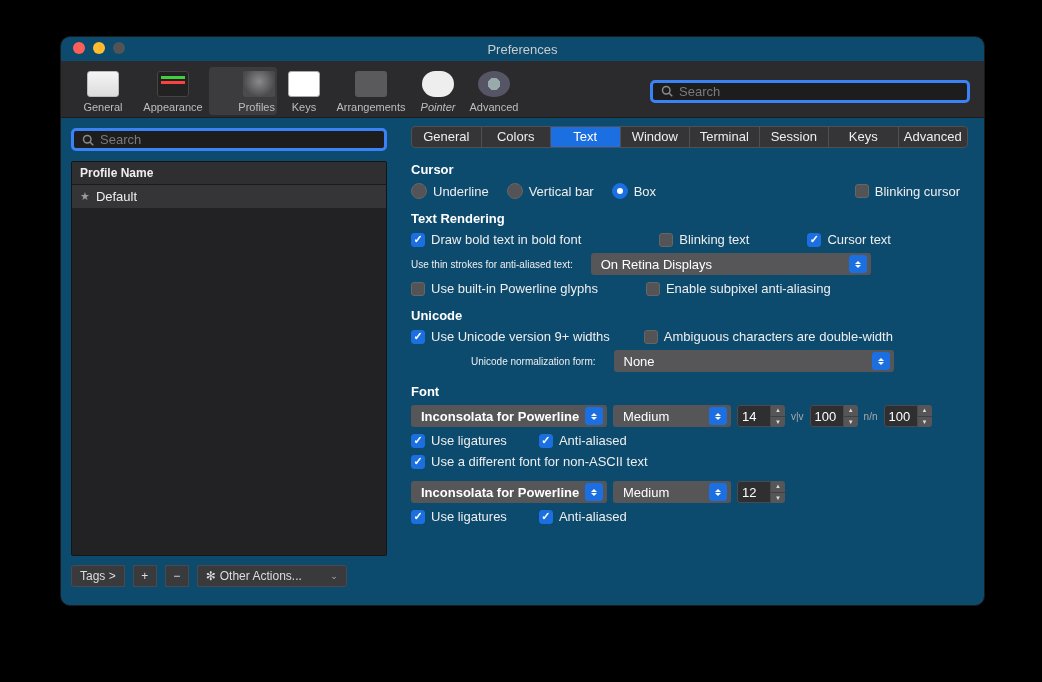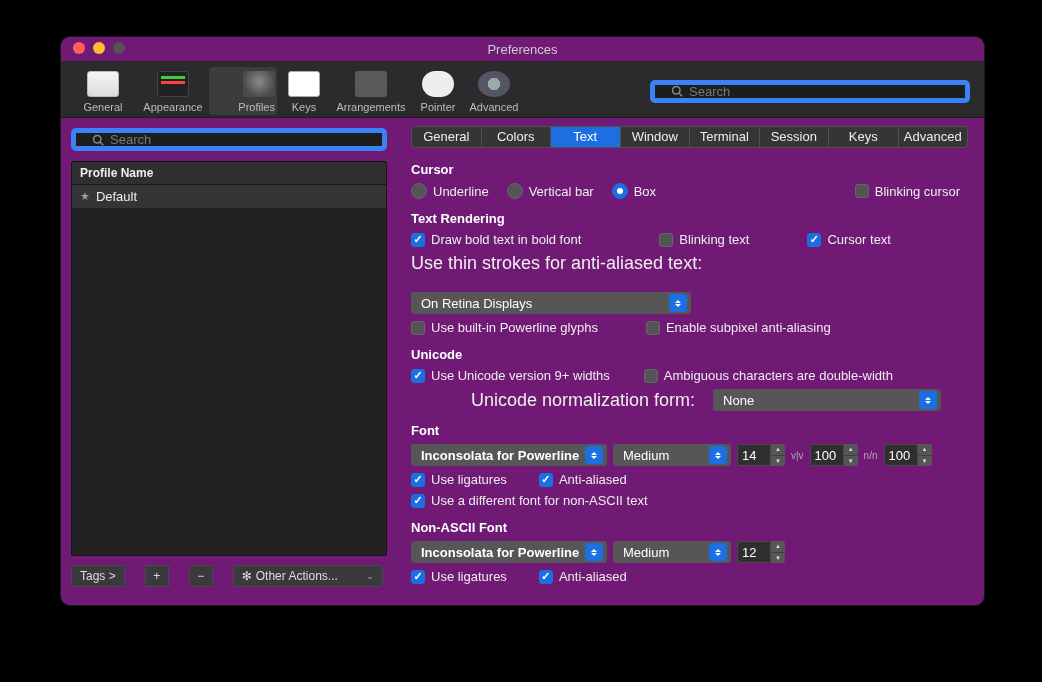--- a/index.html
+++ b/index.html
@@ -1,17 +1,17 @@
 <!DOCTYPE html>
 <html><head>
   <meta charset="utf-8">
   <style>
     * { box-sizing: border-box; margin: 0; padding: 0; }
     body { background: #000; font-family: -apple-system, BlinkMacSystemFont, "Segoe UI", Helvetica, Arial, sans-serif; font-size: 13px; color: #ddd; width: 1042px; height: 682px; overflow: hidden; }
-    .window { position: absolute; left: 60px; top: 36px; width: 925px; height: 570px; background: #701a75; border-radius: 10px; box-shadow: 0 20px 60px rgba(0,0,0,0.6); overflow: hidden; border: 1px solid #1a1a1a; }
+    .window { position: absolute; left: 60px; top: 36px; width: 925px; height: 570px; background: #0c4a6e; border-radius: 10px; box-shadow: 0 20px 60px rgba(0,0,0,0.6); overflow: hidden; border: 1px solid #1a1a1a; }
     .titlebar { height: 24px; position: relative; display: flex; align-items: center; justify-content: center; }
     .traffic { position: absolute; left: 12px; top: 5px; display: flex; gap: 8px; }
     .tlight { width: 12px; height: 12px; border-radius: 50%; }
     .tlight.red { background: #ff5f57; }
     .tlight.yel { background: #febc2e; }
     .tlight.grn { background: #535455; }
     .title { font-size: 13px; color: #ccc; }
     .toolbar { display: flex; align-items: center; padding: 6px 8px 2px; gap: 2px; border-bottom: 1px solid #1d1d1d; background: #2b2b2d; }
     .tbitem { display: flex; flex-direction: column; align-items: center; width: 68px; padding: 4px 2px 2px; border-radius: 4px; cursor: pointer; }
     .tbitem.selected { background: #3c3c3e; align-items: flex-end; }
@@ -20,33 +20,33 @@
     .tbicon.appearance { background: #222; border: 1px solid #444; position:relative;}
     .tbicon.appearance::before { content:""; position:absolute; left:3px; right:3px; top:4px; height:3px; background:#3fcf3f; }
     .tbicon.appearance::after { content:""; position:absolute; left:3px; right:3px; top:9px; height:3px; background:#ff4040; }
     .tbicon.general { background: linear-gradient(180deg,#f5f5f5,#dcdcdc); border:1px solid #bbb; }
     .tbicon.keys { background: #fff; border:1px solid #aaa; }
     .tbicon.arr { background: #5a5a5d; }
     .tbicon.ptr { background: #eee; border-radius: 50%/60%; }
     .tbicon.adv { background: radial-gradient(circle,#9aa 30%,#556 31%); border-radius:50%; }
     .tblabel { font-size: 11px; color: #bdbdbd; text-align: center; white-space: nowrap; }
     .tbsearch { margin-left: auto; margin-right: 6px; width: 320px; }
-    .searchfield { display: flex; align-items: center; background: #1d1d1e; border: 5px solid #3b82f6; border-radius: 5px; padding: 3px 16px; height: 23px; }
+    .searchfield { display: flex; align-items: center; background: #1d1d1e; border: 3px solid #3b82f6; border-radius: 5px; padding: 3px 8px; height: 23px; }
     .searchfield svg { width: 12px; height: 12px; margin-right: 6px; }
     .searchfield input { flex: 1; background: transparent; border: none; color: #bbb; font-size: 13px; outline: none; }
     .searchfield input::placeholder { color: #7a7a7d; }
     .body { display: flex; height: calc(100% - 88px); }
     .sidebar { width: 336px; padding: 10px 10px 10px 10px; display: flex; flex-direction: column; }
     .side-search { margin-bottom: 10px; }
     .profile-table { flex: 1; background: #222224; border: 1px solid #151515; border-radius: 2px; display: flex; flex-direction: column; overflow: hidden; }
     .ptheader { background: #2f2f31; padding: 4px 8px; font-size: 12px; color: #eee; font-weight: 600; border-bottom: 1px solid #1a1a1a; }
     .ptrow { padding: 4px 8px; background: #353537; display: flex; align-items: center; gap: 6px; color: #eee; cursor:pointer;}
     .ptbody { flex: 1; overflow: auto; }
     .star { color: #999; font-size: 11px; }
-    .bottombar { display: flex; align-items: center; gap: 20px; margin-top: 8px; height: 24px; }
+    .bottombar { display: flex; align-items: center; gap: 8px; margin-top: 8px; height: 24px; }
     .bbtn { height: 22px; border: 1px solid #4a4a4c; background: #3a3a3c; color: #ddd; font-size: 12px; display: flex; align-items: center; justify-content: center; padding: 0 8px; cursor: pointer; }
     .bbtn:first-child { border-radius: 3px 0 0 3px; }
     .bbtn.plus,.bbtn.minus { width: 24px; padding: 0; }
     .bbtn.other { flex: 0 0 auto; width: 150px; border-radius: 0 3px 3px 0; justify-content: flex-start; gap:4px; }
     .content { flex: 1; padding: 8px 10px 10px 0; display:flex; flex-direction:column;}
     .tabs { display: flex; background: #353537; border: 1px solid #505052; border-radius: 4px; overflow: hidden; height: 22px; margin: 0 6px 10px 14px; }
     .tab { flex: 1; font-size: 13px; color: #eee; text-align: center; line-height: 20px; border-right: 1px solid #505052; cursor: pointer; }
     .tab:last-child { border-right: none; }
     .tab.active { background: #1b6fe0; color: #fff; }
     .pane { flex:1; overflow: auto; padding: 4px 14px 10px 14px; }
@@ -58,21 +58,21 @@
     .radio.checked .r { background: #1b6fe0; border-color: #1b6fe0; }
     .radio.checked .r::after { content: ""; width: 6px; height: 6px; border-radius: 50%; background: #fff; }
     .check .c { width: 14px; height: 14px; border-radius: 3px; border: 1px solid #666; background: #545456; display: flex; align-items: center; justify-content: center; font-size: 11px; }
     .check.checked .c { background: #1b6fe0; border-color: #1b6fe0; }
     .check.checked .c::after { content: "✓"; color: #fff; font-weight: bold; line-height: 1; }
     .select { display: flex; align-items: center; background: #565658; border-radius: 3px; height: 22px; padding: 0 4px 0 10px; color: #fff; font-size: 13px; position:relative; cursor:pointer;}
     .select .caret { margin-left: auto; width: 18px; height: 18px; background: #1b6fe0; border-radius: 3px; display: flex; align-items: center; justify-content: center; flex-direction: column; gap:1px;}
     .select .caret::before,.select .caret::after { content:""; width:0; height:0; border-left:3px solid transparent; border-right:3px solid transparent;}
     .select .caret::before { border-bottom:3px solid #fff;}
     .select .caret::after { border-top:3px solid #fff;}
-    .label { color: #eee; font-size:18px;}
+    .label { color: #eee; font-size:10px;}
     .stepper { display: flex; align-items: center; }
     .stepper input { width: 34px; height: 22px; background: #2f2f31; border: 1px solid #4a4a4c; color: #fff; font-size: 13px; padding: 0 4px; border-radius: 3px 0 0 3px; }
     .steparrows { width: 14px; height: 22px; background: #565658; border-radius: 0 3px 3px 0; display:flex; flex-direction:column; }
     .steparrows div { flex:1; display:flex; align-items:center; justify-content:center; font-size:6px; color:#ddd; cursor:pointer; }
     .steparrows div:first-child { border-bottom:1px solid #404042; }
     .iconlabel { font-size:10px; color:#aaa; writing-mode: horizontal-tb; }
     .fontrow { display:flex; align-items:center; gap:6px; }
     .fontrow .select.wide { width:196px;font-weight:bold; }
     .fontrow .select.med { width:118px; }
     .spacer { flex:1; }
@@ -105,21 +105,21 @@
       <div class="tblabel">Profiles</div>
     </div>
     <div class="tbitem" style="width:50px;">
       <div class="tbicon keys"></div>
       <div class="tblabel">Keys</div>
     </div>
     <div class="tbitem" style="width:80px;">
       <div class="tbicon arr"></div>
       <div class="tblabel">Arrangements</div>
     </div>
-    <div class="tbitem" style="width:50px;">
+    <div class="tbitem" style="width:50px;font-style:italic;">
       <div class="tbicon ptr"></div>
       <div class="tblabel">Pointer</div>
     </div>
     <div class="tbitem" style="width:58px;">
       <div class="tbicon adv"></div>
       <div class="tblabel">Advanced</div>
     </div>
     <div class="tbsearch">
       <div class="searchfield">
         <svg viewBox="0 0 16 16" fill="none" stroke="#8a8a8d" stroke-width="2">
@@ -243,21 +243,21 @@
                 <span class="c"></span>
                 <span>Use Unicode version 9+ widths</span>
               </label>
             <label class="check" style="margin-left:16px;">
                 <span class="c"></span>
                 <span>Ambiguous characters are double-width</span>
               </label>
           </div>
           <div class="row">
             <span class="label" style="margin-left:60px;">Unicode normalization form:</span>
-            <div class="select" style="width:228px;">
+            <div class="select" style="width:280px;">
               <span>None</span>
                 <span class="caret"></span>
             </div>
           </div>
         </div>
 
         <div class="section">
           <h4>Font</h4>
           <div class="fontrow">
             <div class="select wide">
@@ -304,21 +304,20 @@
           </div>
           <div class="row">
             <label class="check checked">
                 <span class="c"></span>
                 <span>Use a different font for non-ASCII text</span>
               </label>
           </div>
         </div>
 
         <div class="section">
-          <h4>Non-ASCII Font</h4>
           <div class="fontrow">
             <div class="select wide">
                 <span>Inconsolata for Powerline</span>
                 <span class="caret"></span>
               </div>
             <div class="select med">
                 <span>Medium</span>
                 <span class="caret"></span>
               </div>
             <div class="stepper">

